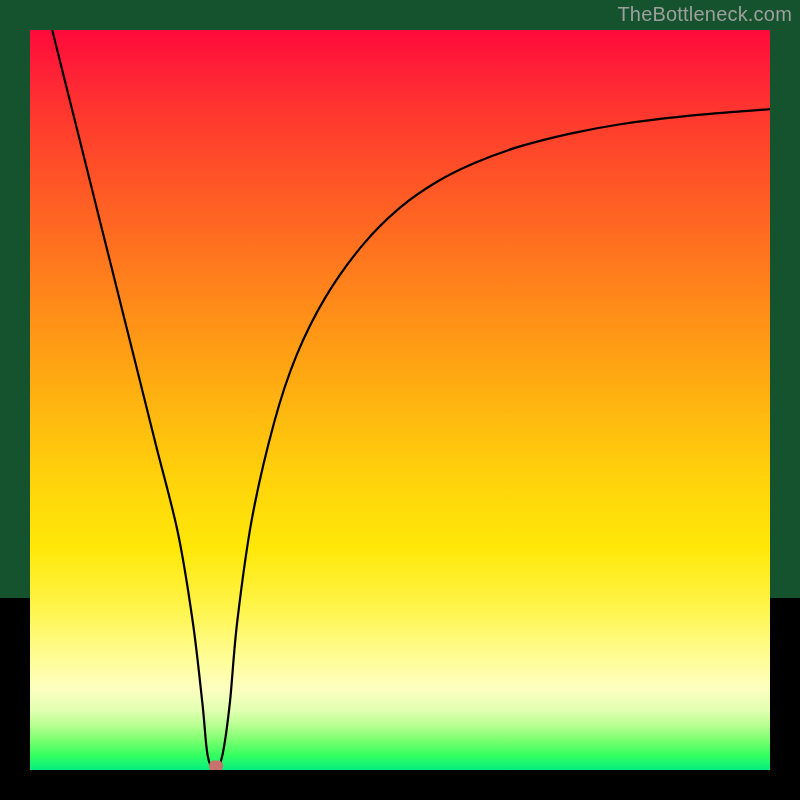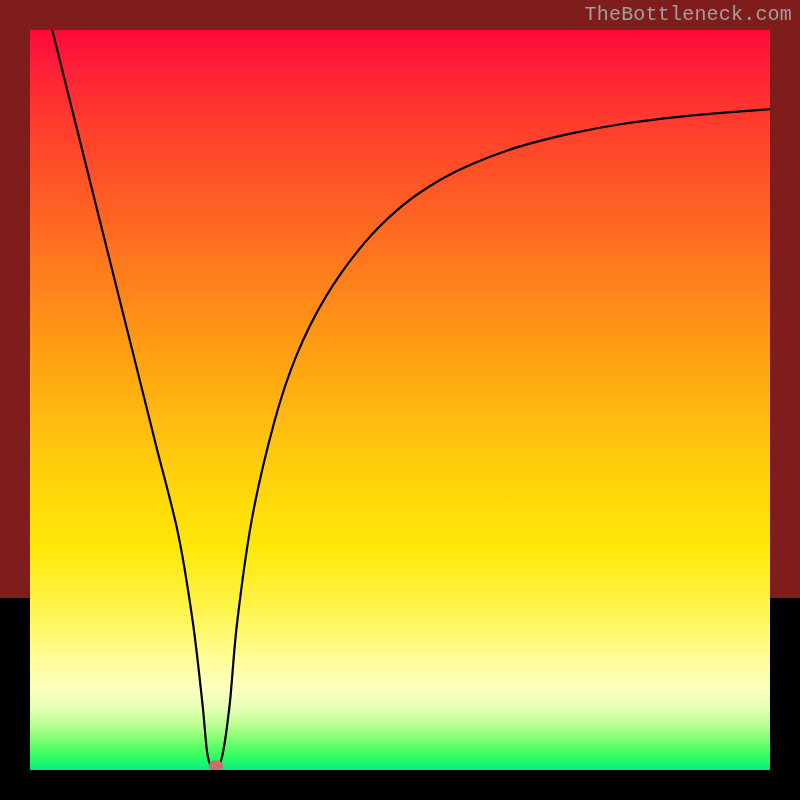--- a/index.html
+++ b/index.html
@@ -8,22 +8,21 @@
     width: 800px;
     height: 800px;
     overflow: hidden;
     background: #000;
     font-family: Arial, Helvetica, sans-serif;
   }
   .frame {
     position: relative;
     width: 800px;
     height: 598px;
-    background: #7f1d1d;
-    font-family: Liberation Mono, monospace;
+    background: #14532d;
   }
   .plot-area {
     position: absolute;
     left: 30px;
     top: 30px;
     width: 740px;
     height: 740px;
     overflow: hidden;
   }
   .gradient {

